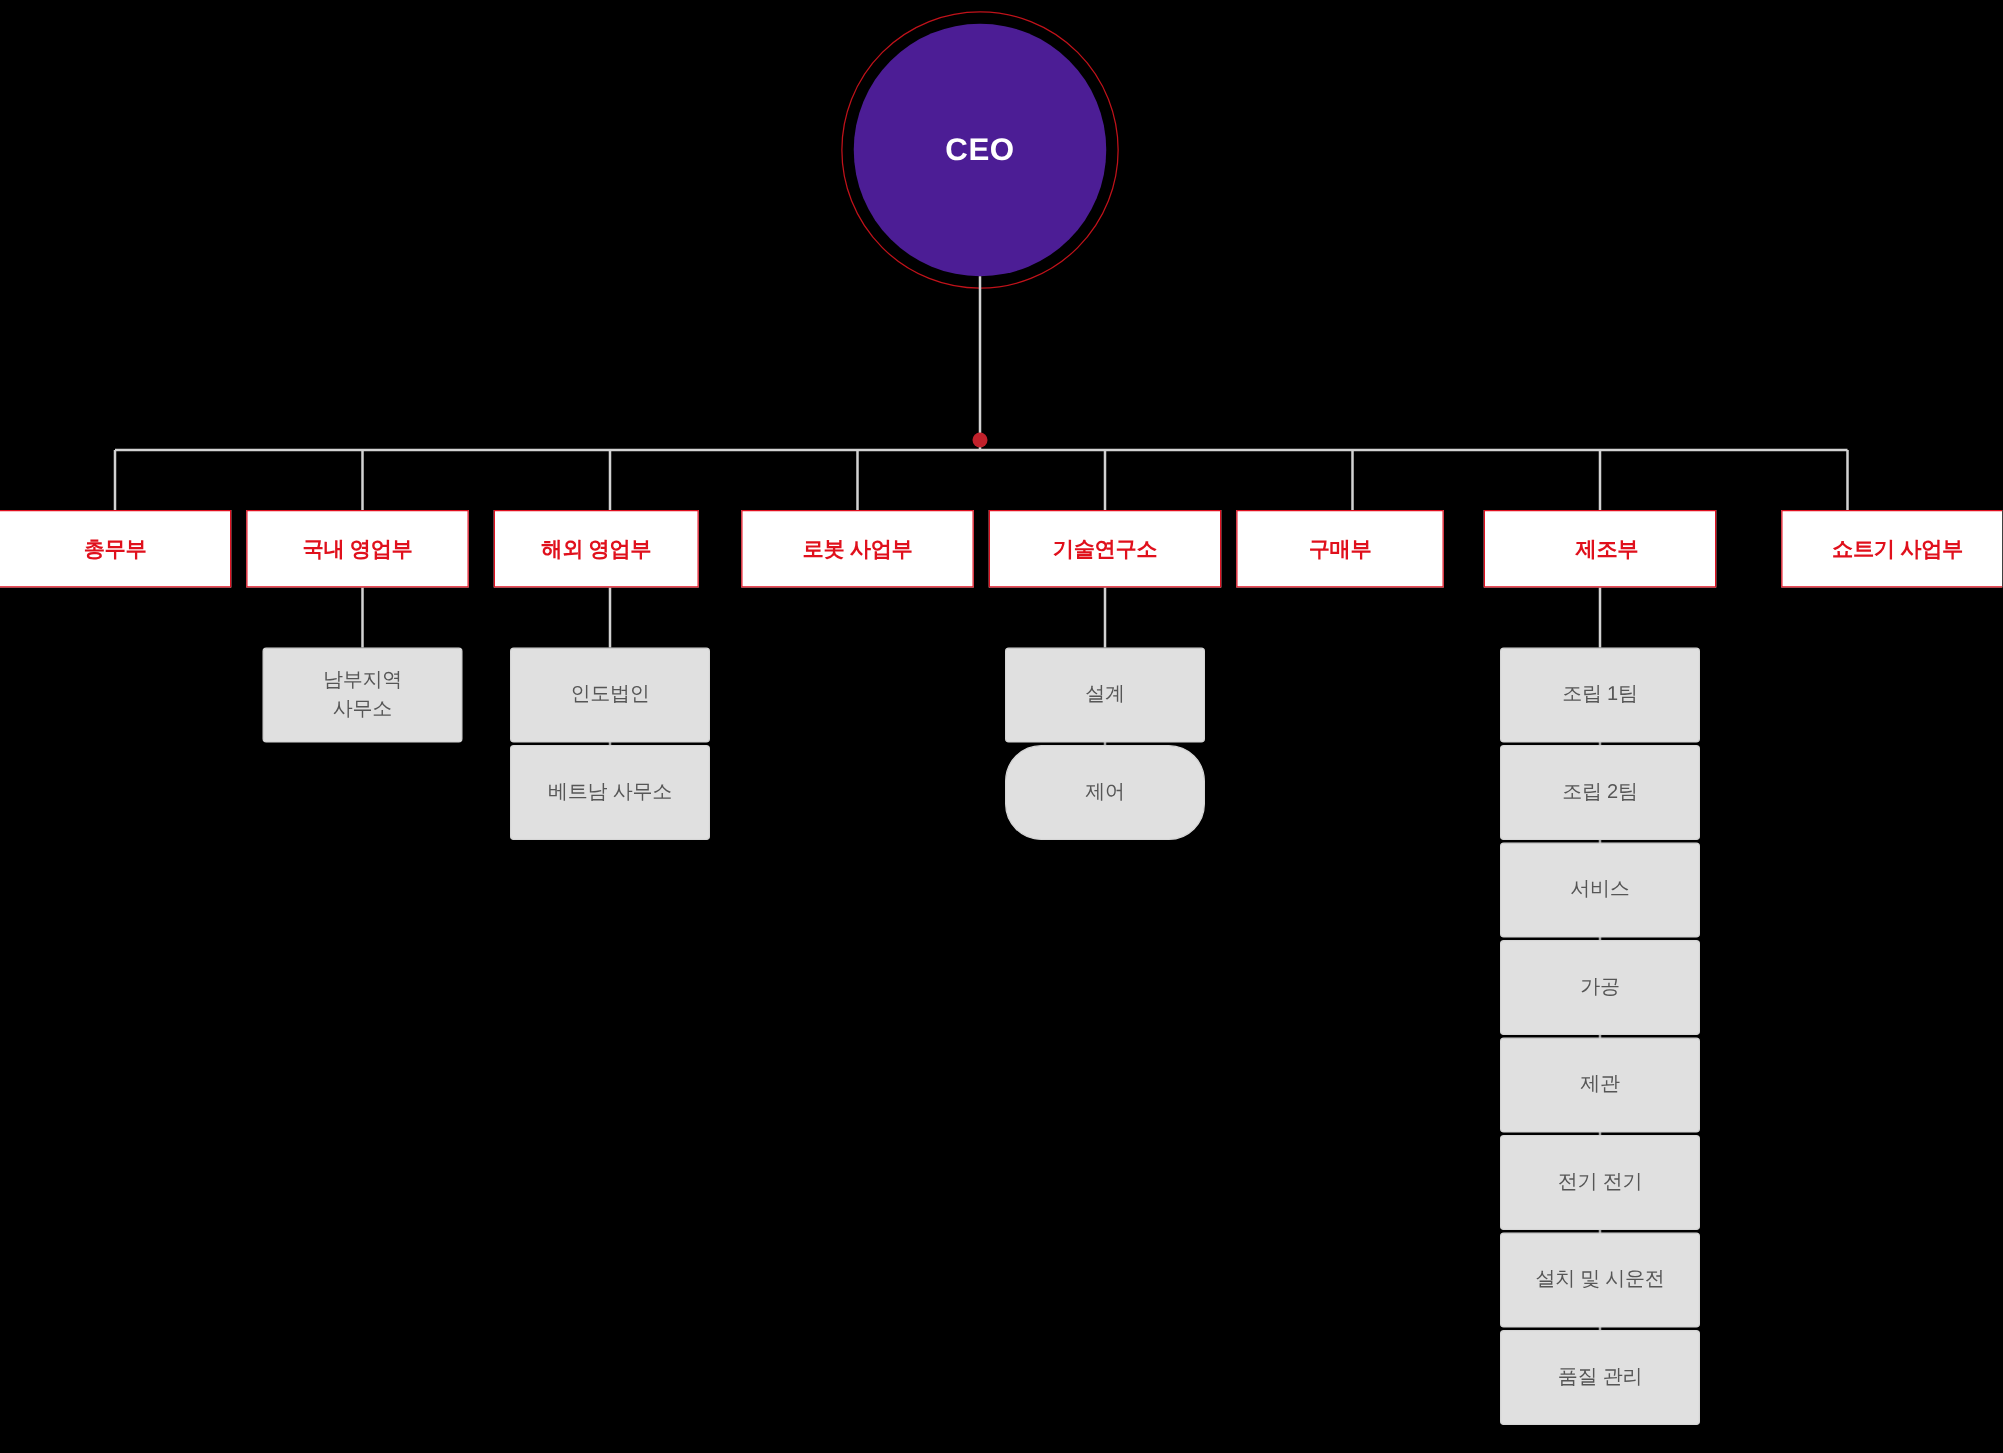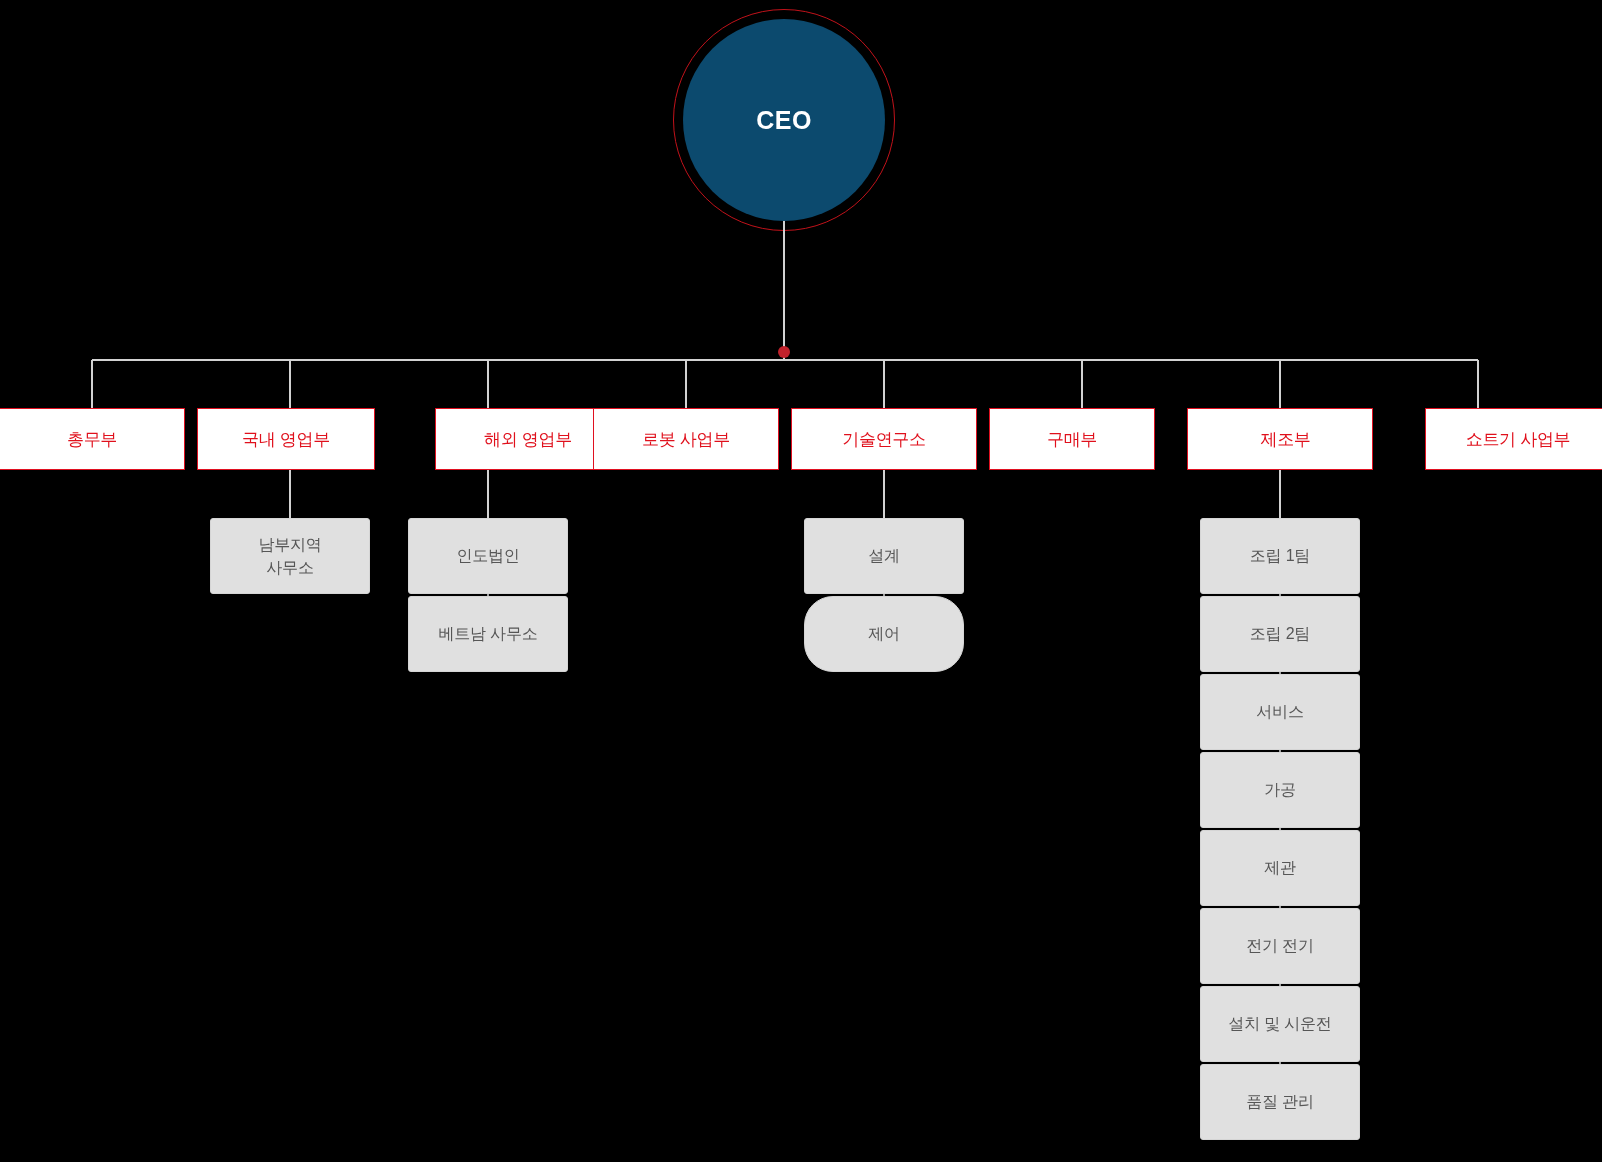--- a/index.html
+++ b/index.html
@@ -29,21 +29,21 @@
     border: 1.5px solid #c1121a;
     box-sizing: border-box;
   }
   .ceo-circle {
     position: absolute;
     left: 683px;
     top: 19px;
     width: 202px;
     height: 202px;
     border-radius: 50%;
-    background: #0c4a6e;
+    background: #4c1d95;
     display: flex;
     align-items: center;
     justify-content: center;
   }
   .ceo-label {
     color: #ffffff;
     font-size: 25px;
     font-weight: bold;
     letter-spacing: 0.5px;
   }
@@ -83,21 +83,21 @@
     background: #ffffff;
     border: 1.5px solid #e01020;
     box-sizing: border-box;
     display: flex;
     align-items: center;
     justify-content: center;
   }
   .dept-label {
     color: #e0101c;
     font-size: 17px;
-    font-weight: normal;
+    font-weight: bold;
     letter-spacing: -0.3px;
     white-space: nowrap;
   }
 
   
   .sub-box {
     position: absolute;
     width: 160px;
     height: 76px;
     background: #e0e0e0;
@@ -158,21 +158,21 @@
       <div class="dept-box" style="left: -1px; width: 186px;">
         <span class="dept-label">총무부</span>
       </div>
       <div class="dept-box" style="left: 197px; width: 178px;">
         <span class="dept-label">국내 영업부</span>
       </div>
       <div class="sub-box" style="left: 210px; top: 518px;">
         <span class="sub-label">남부지역
 사무소</span>
       </div>
-      <div class="dept-box" style="left: 395px; width: 186px; margin-left: 40px;">
+      <div class="dept-box" style="left: 395px; width: 164px;">
         <span class="dept-label">해외 영업부</span>
       </div>
       <div class="sub-box" style="left: 408px; top: 518px;">
         <span class="sub-label">인도법인</span>
       </div>
       <div class="sub-box" style="left: 408px; top: 596px;">
         <span class="sub-label">베트남 사무소</span>
       </div>
       <div class="dept-box" style="left: 593px; width: 186px;">
         <span class="dept-label">로봇 사업부</span>

